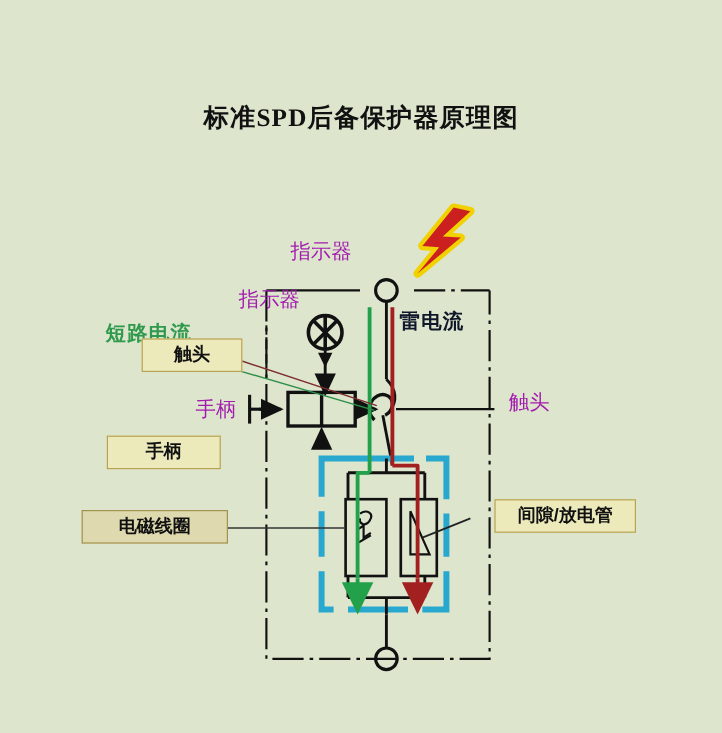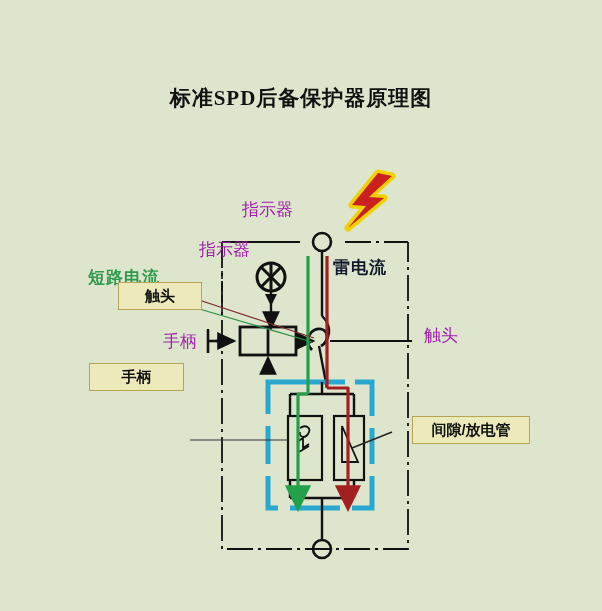--- a/index.html
+++ b/index.html
@@ -218,16 +218,17 @@
   <div class="lbl" style="left:199px; top:222px;">指示器</div>
 
   <div class="lbl" style="left:163px; top:314px;">手柄</div>
 
   <div class="lbl" style="left:424px; top:308px;">触头</div>
 
   <div class="callout" style="left:118px; top:266px; width:84px;">触头</div>
 
   <div class="callout" style="left:89px; top:347px; width:95px;">手柄</div>
 
+  <div class="callout tan" style="left:68px; top:409px; width:122px;">电磁线圈</div>
 
   <div class="callout" style="left:390px; top:400px; width:118px;margin-left:22px;">间隙/放电管</div>
 
 </div>
 
 </body></html>

